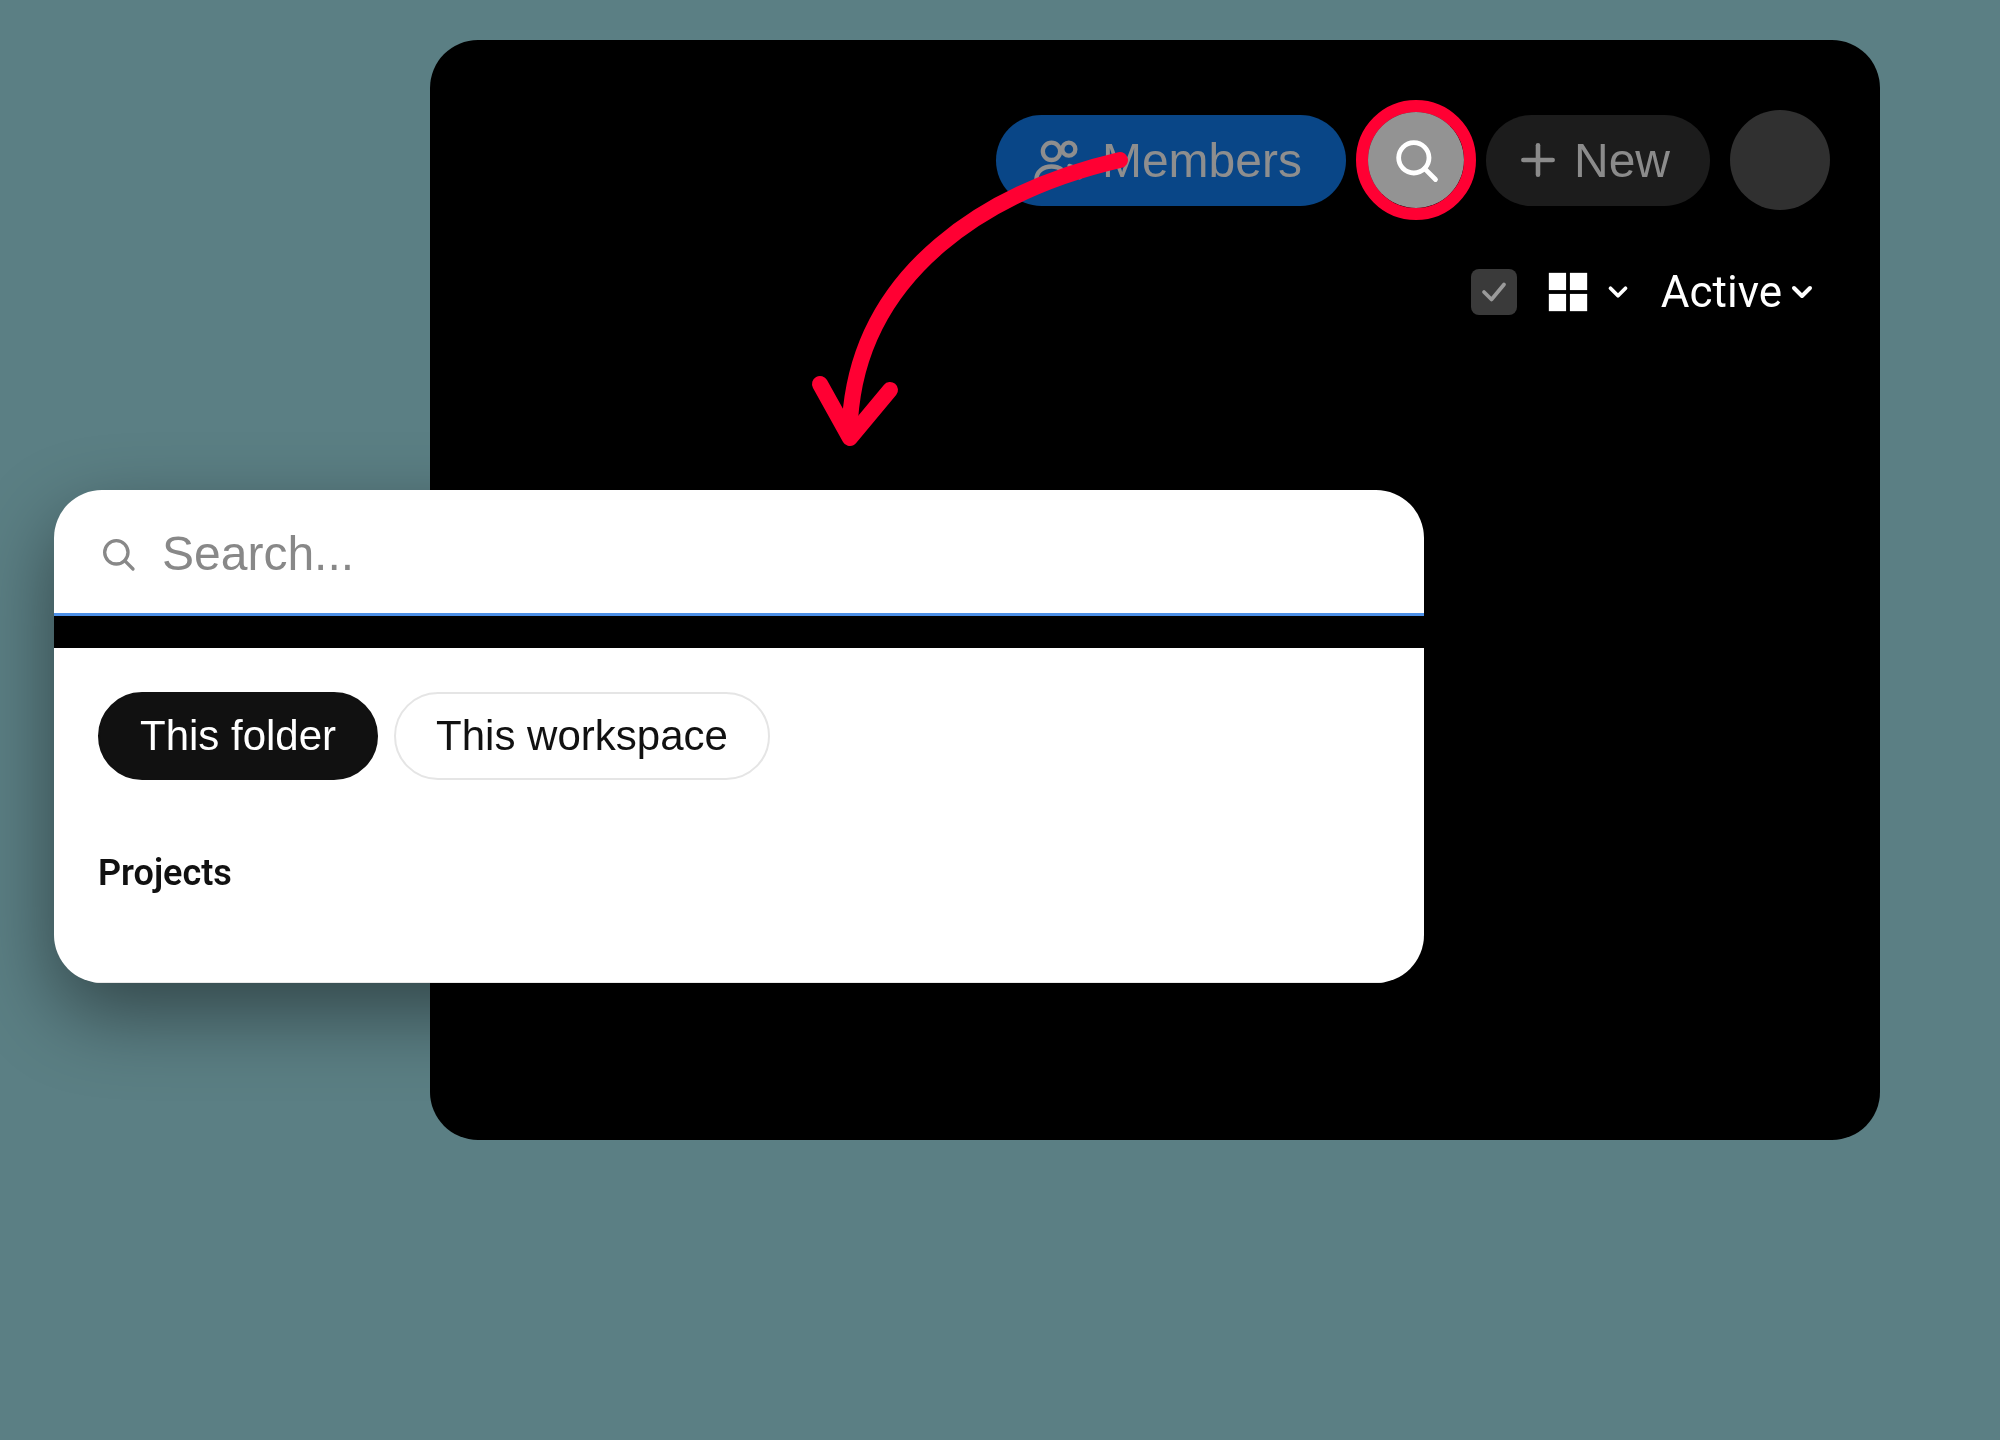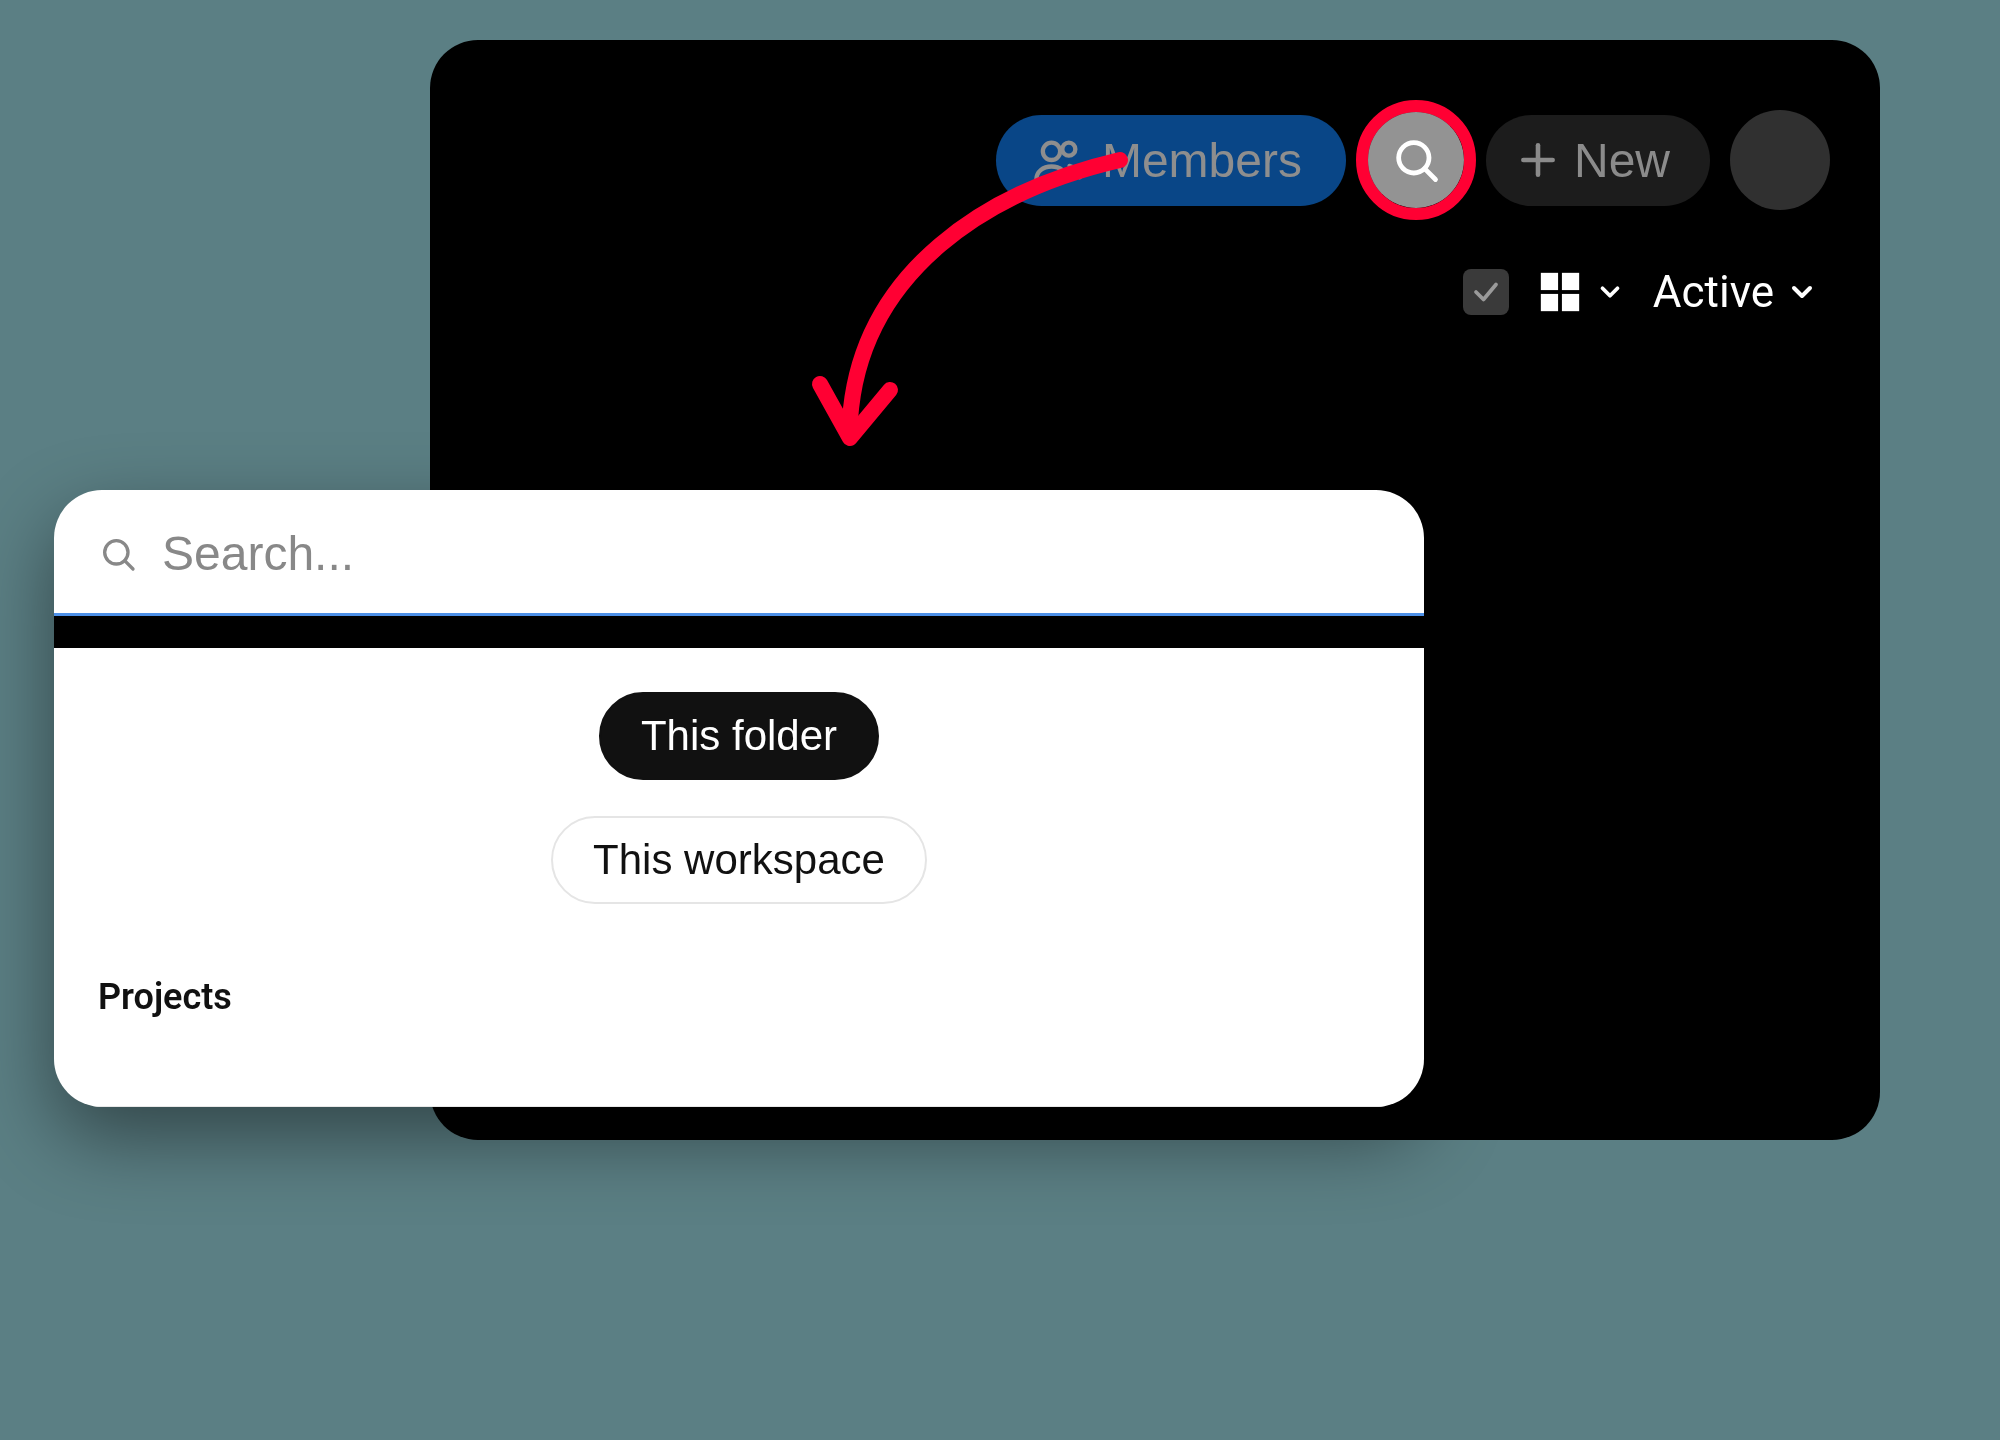--- a/index.html
+++ b/index.html
@@ -113,21 +113,21 @@
       align-items: center;
       gap: 12px;
       color: #fff;
     }
     .grid-icon .grid-svg svg { width: 46px; height: 46px; display:block; }
     .grid-icon .chev svg { width: 30px; height: 30px; display:block; }
 
     .status-filter {
       display: inline-flex;
       align-items: center;
-      gap: 12px;
+      gap: 4px;
       color: #fff;
       font-size: 44px;
     }
     .status-filter .chev svg { width: 32px; height: 32px; display:block; }
 
     
     .search-popover {
       position: absolute;
       top: 490px;
       left: 54px;
@@ -157,23 +157,22 @@
     .search-input::placeholder { color: #888; }
 
     .gap-bar {
       height: 32px;
       background: #000;
     }
 
     .scope-row {
       display: flex;
       align-items: center;
-      gap: 36px;
+      gap: 16px;
       padding: 44px 44px 24px 44px;
-      flex-direction: column;
     }
 
     .scope-pill {
       font-size: 42px;
       padding: 18px 40px;
       border-radius: 999px;
       border: 2px solid #e5e5e5;
       background: #fff;
       color: #111;
       white-space: nowrap;

